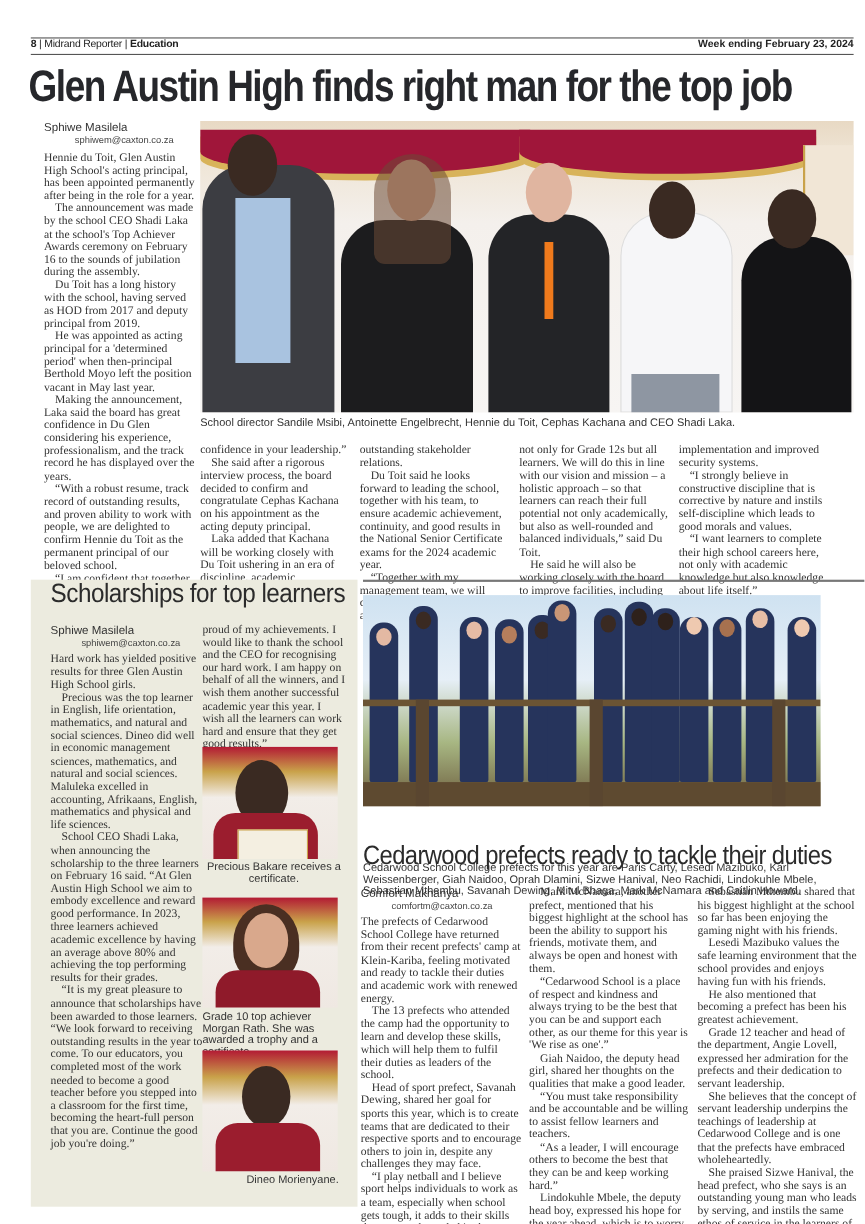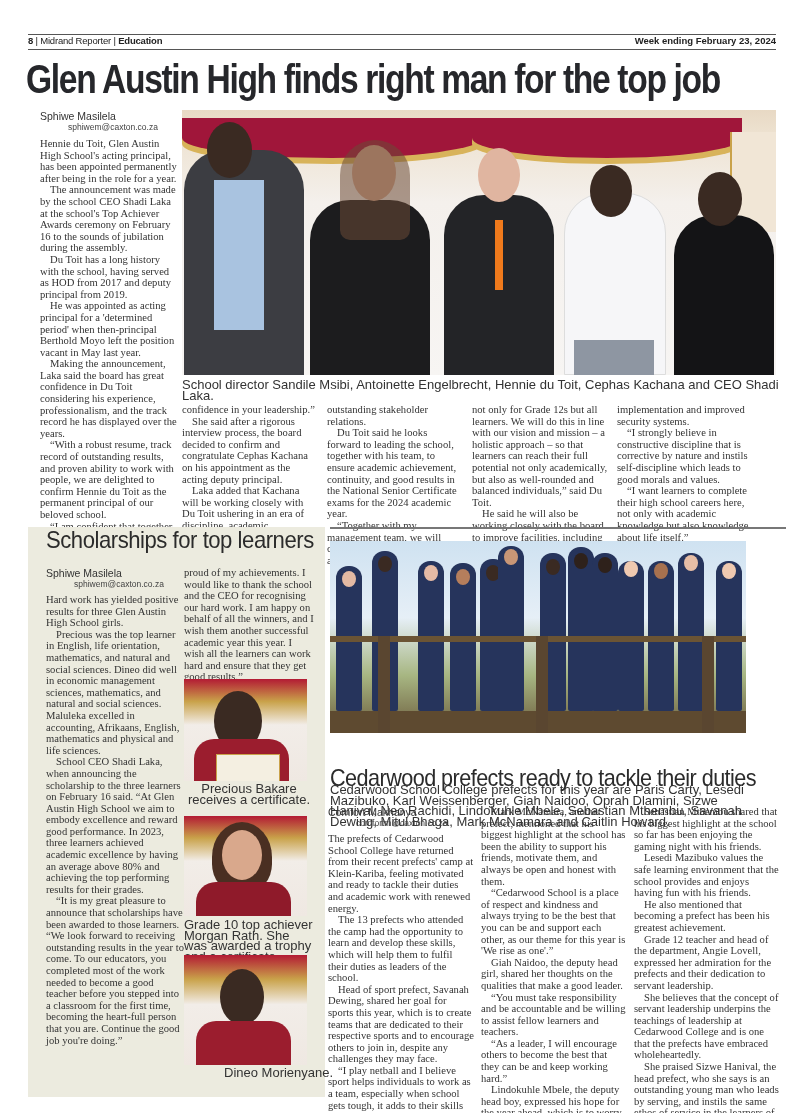--- a/index.html
+++ b/index.html
@@ -9,21 +9,21 @@
   .botline{left:28px;top:49px;width:748px;border-top:1px solid #555;}
   .folio{left:28px;top:35px;font-family:"Liberation Sans",sans-serif;font-size:9.5px;font-weight:bold;letter-spacing:-0.2px;color:#222;}
   .folio .thin{font-weight:normal;}
   .dateline{right:10px;top:35px;font-family:"Liberation Sans",sans-serif;font-size:9.5px;font-weight:bold;color:#222;}
   .headline{left:26px;top:52px;font-family:"Liberation Sans",sans-serif;font-weight:bold;font-size:40px;letter-spacing:-1.6px;color:#26272b;transform:scaleX(0.84);transform-origin:left top;white-space:nowrap;line-height:54px;}
   .byline{font-family:"Liberation Sans",sans-serif;font-size:10.5px;color:#333;line-height:12px;}
   .email{font-family:"Liberation Sans",sans-serif;font-size:8.5px;color:#444;line-height:10px;padding-left:28px;}
   .col{font-size:10.6px;line-height:11.6px;color:#333;text-align:left;}
   .col p{margin:0;text-indent:10px;}
   .col p.first{text-indent:0;}
-  .caption{font-family:"Liberation Sans",sans-serif;font-size:13px;line-height:10.5px;color:#333;}
+  .caption{font-family:"Liberation Sans",sans-serif;font-size:10px;line-height:10.5px;color:#333;}
   
   .photo1{left:182px;top:110px;width:594px;height:265px;background:linear-gradient(180deg,#e8d9c4 0%,#eee3d2 10%,#f4f0ec 35%,#f7f5f3 100%);overflow:hidden;}
   .drape{position:absolute;top:8px;height:40px;background:#a0163a;border-radius:0 0 50% 50%;box-shadow:0 6px 0 #d8b35a;}
   .person{position:absolute;bottom:0;border-radius:40px 40px 0 0;}
   .head{position:absolute;border-radius:50%;}
   
   .sbox{left:28px;top:527px;width:297px;height:570px;background:#ecebdf;}
   .sbox-head{left:46px;top:526px;font-family:"Liberation Sans",sans-serif;font-size:24px;color:#2b2b2b;letter-spacing:-0.5px;white-space:nowrap;transform:scaleX(0.92);transform-origin:left top;}
   .sphoto{position:absolute;overflow:hidden;background:linear-gradient(180deg,#b31b34 0%,#c9a24a 22%,#f2ede8 45%,#efe8e2 100%);}
   .gline{left:330px;top:527px;width:456px;border-top:2px solid #777;}
@@ -49,21 +49,21 @@
 <div class="abs" style="left:40px;top:110px;">
   <div class="byline">Sphiwe Masilela</div>
   <div class="email">sphiwem@caxton.co.za</div>
 </div>
 
 <div class="abs col" style="left:40px;top:138px;width:140px;">
   <p class="first">Hennie du Toit, Glen Austin High School's acting principal, has been appointed permanently after being in the role for a year.</p>
   <p>The announcement was made by the school CEO Shadi Laka at the school's Top Achiever Awards ceremony on February 16 to the sounds of jubilation during the assembly.</p>
   <p>Du Toit has a long history with the school, having served as HOD from 2017 and deputy principal from 2019.</p>
   <p>He was appointed as acting principal for a 'determined period' when then-principal Berthold Moyo left the position vacant in May last year.</p>
-  <p>Making the announcement, Laka said the board has great confidence in Du Toit considering his experience, professionalism, and the track record he has displayed over the years.</p>
+  <p>Making the announcement, Laka said the board has great confidence in Du Glen considering his experience, professionalism, and the track record he has displayed over the years.</p>
   <p>“With a robust resume, track record of outstanding results, and proven ability to work with people, we are delighted to confirm Hennie du Toit as the permanent principal of our beloved school.</p>
   <p>“I am confident that together we can take the school forward and reach new heights. Again, congratulations Du Toit we believe in you. I wish you great success and have the utmost</p>
 </div>
 
 <div class="abs photo1">
   <div class="drape" style="left:0;width:300px;"></div>
   <div class="drape" style="left:290px;width:270px;"></div>
   <div class="abs" style="right:0;top:22px;width:44px;height:100px;background:#f1e6d6;border-left:2px solid #c9a24a;"></div>
 
   <div class="person" style="left:2px;width:120px;height:225px;background:#3c3d42;"></div>

